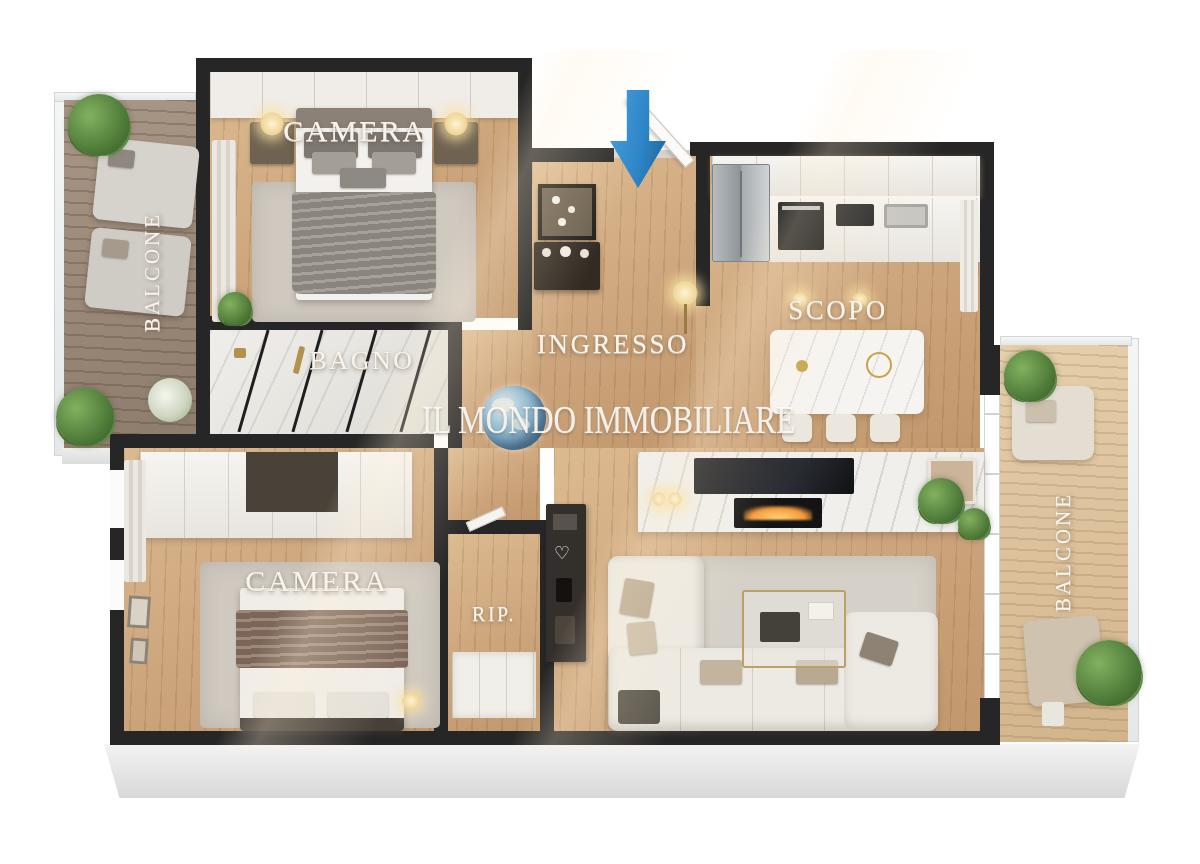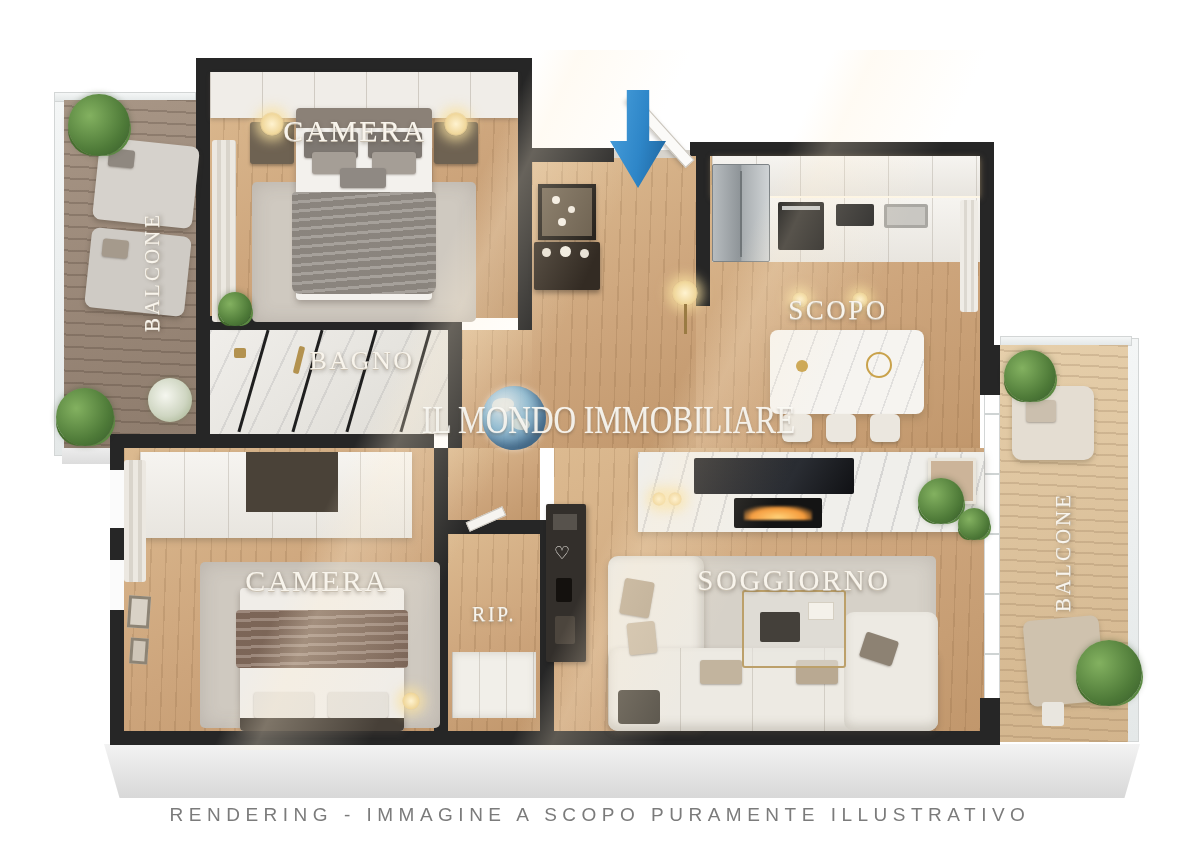--- a/index.html
+++ b/index.html
@@ -210,29 +210,28 @@
   </div>
   <div style="left:1026px;top:618px;width:76px;height:86px;background:#cfc2ae;border-radius:8px;transform:rotate(-5deg);box-shadow:0 3px 5px rgba(110,95,70,.35);"></div>
   <span class="plant" style="left:1004px;top:350px;width:52px;height:52px;"></span>
   <span class="plant" style="left:1076px;top:640px;width:66px;height:66px;"></span>
   <span style="left:1042px;top:702px;width:22px;height:24px;background:#e9e6df;border-radius:3px;"></span>
 
   <div class="sun" style="left:60px;top:50px;width:1080px;height:700px;"></div>
 
   <span class="lbl" style="left:355px;top:131px;font-size:30px;">CAMERA</span>
   <span class="lbl" style="left:362px;top:361px;font-size:26px;">BAGNO</span>
+  <span class="lbl" style="left:613px;top:344px;font-size:27px;">INGRESSO</span>
   <span class="lbl" style="left:838px;top:310px;font-size:27px;">SCOPO</span>
   <span class="lbl" style="left:317px;top:581px;font-size:30px;">CAMERA</span>
   <span class="lbl" style="left:494px;top:614px;font-size:20px;">RIP.</span>
-  <span class="lbl" style="left:794px;top:580px;font-size:29px;">SOGGIORNO</span>
   <span class="lbl vlbl" style="left:152px;top:272px;font-size:21px;letter-spacing:3px;">BALCONE</span>
   <span class="lbl vlbl" style="left:1063px;top:552px;font-size:21px;letter-spacing:3px;">BALCONE</span>
 
   <div style="left:610px;top:90px;width:56px;height:98px;background:linear-gradient(100deg,#4aa0dc 0%,#2e86c8 55%,#1d639c 100%);clip-path:polygon(30% 0%,70% 0%,70% 52%,100% 52%,50% 100%,0% 52%,30% 52%);filter:drop-shadow(1px 1px 0 #18567e) drop-shadow(-1px 0 0 #18567e);"></div>
 
   <div style="left:482px;top:386px;width:64px;height:64px;border-radius:50%;opacity:.85;background:radial-gradient(circle at 35% 30%,#e6f3fa,#8fc4e2 38%,#4c88b8 72%,#2f6a9a);box-shadow:inset -6px -6px 10px rgba(20,60,95,.5),0 0 6px rgba(255,255,255,.6);">
     <span style="left:10px;top:12px;width:22px;height:14px;background:#f2f6f2;border-radius:50% 40% 50% 40%;opacity:.8;"></span>
     <span style="left:30px;top:32px;width:18px;height:12px;background:#edf3ec;border-radius:40% 55% 45% 50%;opacity:.7;"></span>
   </div>
   <span style="left:422px;top:396px;font-size:40px;font-weight:400;color:rgba(252,250,244,.85);white-space:nowrap;letter-spacing:0px;transform:scaleX(.78);transform-origin:left center;text-shadow:0 2px 3px rgba(90,75,60,.4),0 0 1px rgba(255,255,255,.65);">IL MONDO IMMOBILIARE</span>
 
-  <span style="left:0;top:804px;width:1200px;text-align:center;font-family:'Liberation Sans','DejaVu Sans',sans-serif;font-size:19px;font-weight:500;letter-spacing:5.5px;color:#7b7b7b;">RENDERING - IMMAGINE A SCOPO PURAMENTE ILLUSTRATIVO</span>
 </div>
 
 </body></html>

